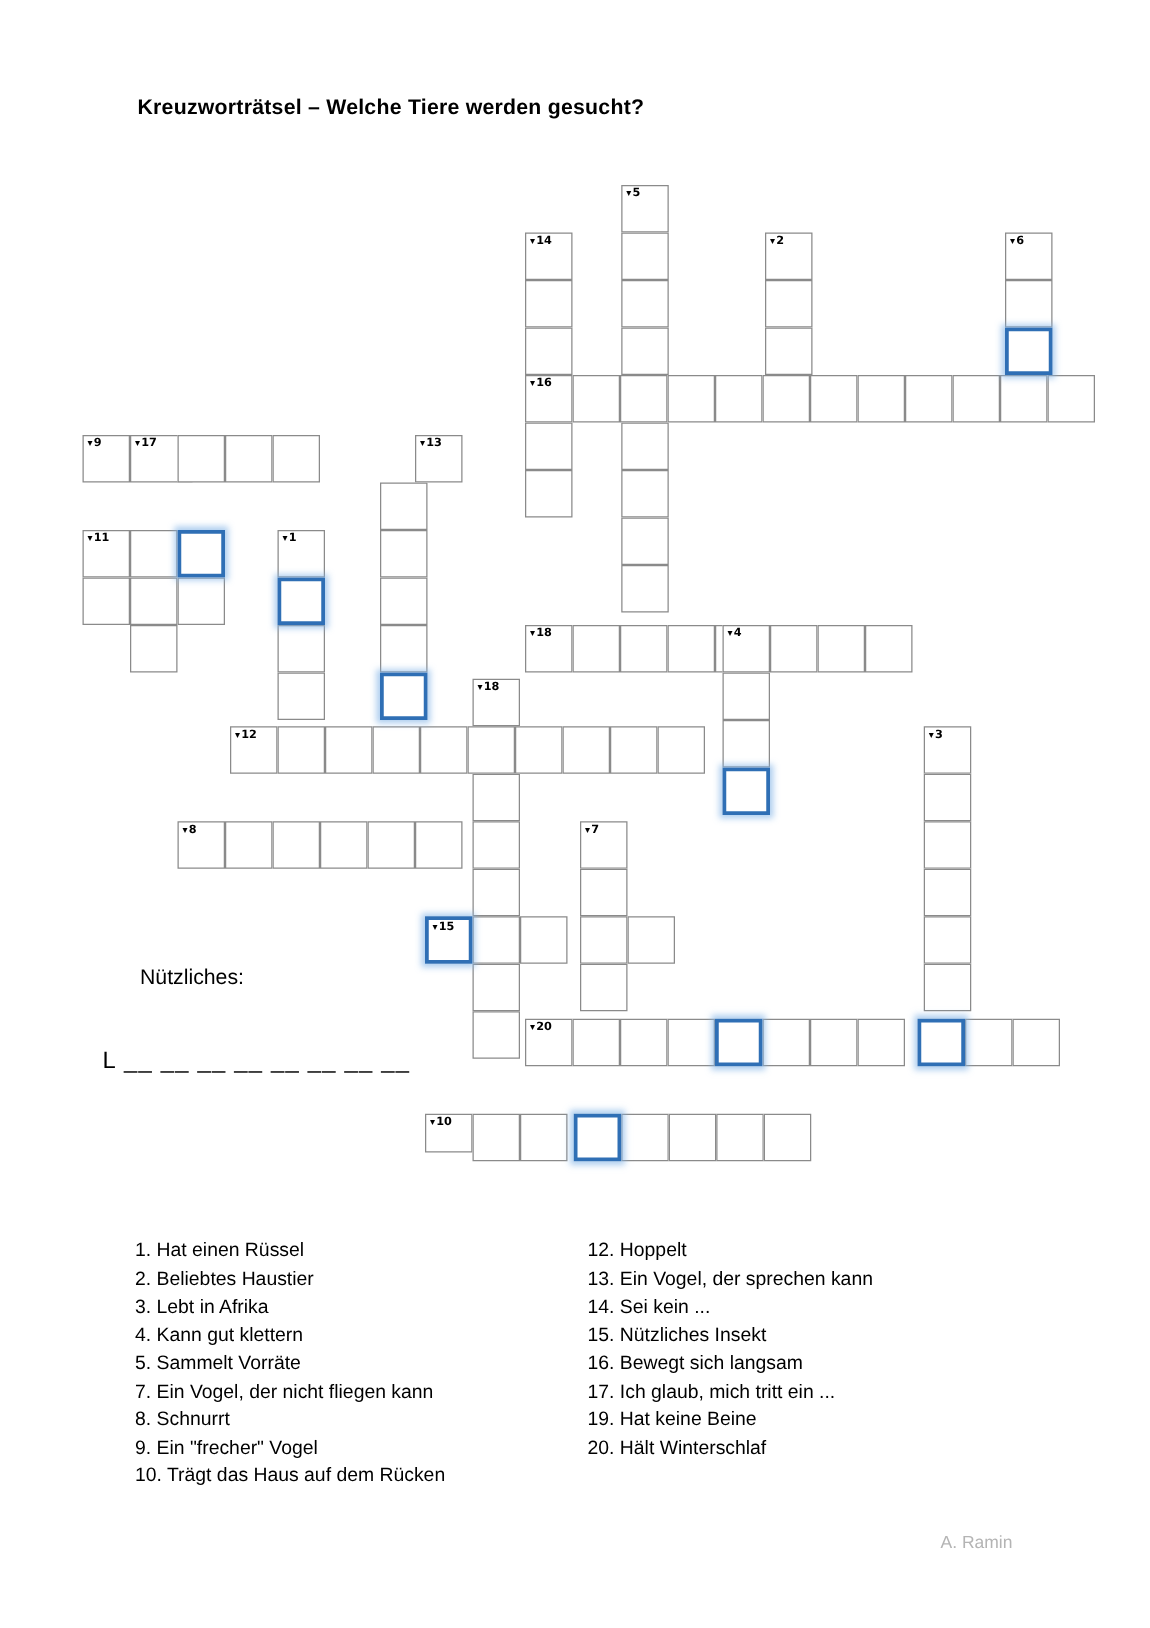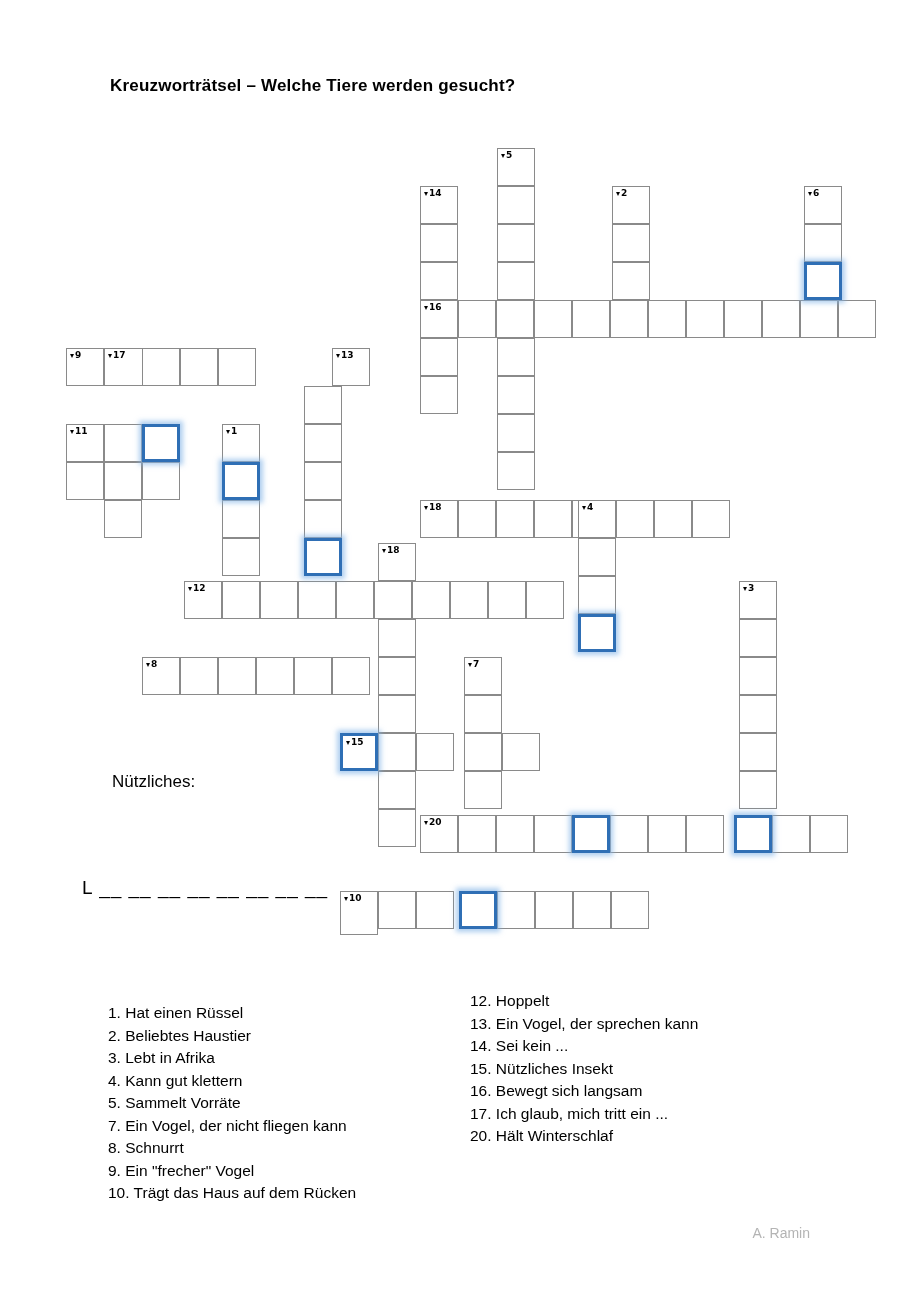--- a/index.html
+++ b/index.html
@@ -63,35 +63,34 @@
     top: 772px;
     font-size: 17px;
   }
   #solution-line {
     position: absolute;
     left: 82px;
     top: 838px;
     font-size: 19px;
     letter-spacing: 1px;
     white-space: nowrap;
-    margin-top: 39px;
   }
   #clues {
     position: absolute;
     left: 0;
     top: 990px;
     width: 920px;
     font-size: 15.5px;
     line-height: 22.5px;
   }
   #clues .col {
     position: absolute;
     top: 0;
   }
-  #clues .col-left { left: 108px; margin-top: 12px; }
+  #clues .col-left { left: 108px; }
   #clues .col-right { left: 470px; }
   #clues .clue {
     white-space: nowrap;
   }
   #credit {
     position: absolute;
     right: 110px;
     top: 1225px;
     font-size: 14px;
     color: #b4b4b4;
@@ -247,21 +246,21 @@
     <div class="cell" style="left: 458px; top: 815px; width: 38px; height: 38px;"></div>
     <div class="cell" style="left: 496px; top: 815px; width: 38px; height: 38px;"></div>
     <div class="cell" style="left: 534px; top: 815px; width: 38px; height: 38px;"></div>
     <div class="cell hl" style="left: 572px; top: 815px; width: 38px; height: 38px;"></div>
     <div class="cell" style="left: 610px; top: 815px; width: 38px; height: 38px;"></div>
     <div class="cell" style="left: 648px; top: 815px; width: 38px; height: 38px;"></div>
     <div class="cell" style="left: 686px; top: 815px; width: 38px; height: 38px;"></div>
     <div class="cell hl" style="left: 734px; top: 815px; width: 38px; height: 38px;"></div>
     <div class="cell" style="left: 772px; top: 815px; width: 38px; height: 38px;"></div>
     <div class="cell" style="left: 810px; top: 815px; width: 38px; height: 38px;"></div>
-    <div class="cell" style="left: 340px; top: 891px; width: 38px; height: 44px; padding-left: 27px;">
+    <div class="cell" style="left: 340px; top: 891px; width: 38px; height: 31px; padding-left: 27px;">
       <span class="num">10</span>
     </div>
     <div class="cell" style="left: 378px; top: 891px; width: 38px; height: 38px;"></div>
     <div class="cell" style="left: 416px; top: 891px; width: 38px; height: 38px;"></div>
     <div class="cell hl" style="left: 459px; top: 891px; width: 38px; height: 38px;"></div>
     <div class="cell" style="left: 497px; top: 891px; width: 38px; height: 38px;"></div>
     <div class="cell" style="left: 535px; top: 891px; width: 38px; height: 38px;"></div>
     <div class="cell" style="left: 573px; top: 891px; width: 38px; height: 38px;"></div>
     <div class="cell" style="left: 611px; top: 891px; width: 38px; height: 38px;"></div>
   </div>
@@ -281,17 +280,18 @@
       <div class="clue">9. Ein "frecher" Vogel</div>
       <div class="clue">10. Trägt das Haus auf dem Rücken</div>
     </div>
   <div class="col col-right">
       <div class="clue">12. Hoppelt</div>
       <div class="clue">13. Ein Vogel, der sprechen kann</div>
       <div class="clue">14. Sei kein ...</div>
       <div class="clue">15. Nützliches Insekt</div>
       <div class="clue">16. Bewegt sich langsam</div>
       <div class="clue">17. Ich glaub, mich tritt ein ...</div>
+      <div class="clue">19. Hat keine Beine</div>
       <div class="clue">20. Hält Winterschlaf</div>
     </div>
 </div>
 
 <div id="credit">A. Ramin</div>
 
 </body></html>

